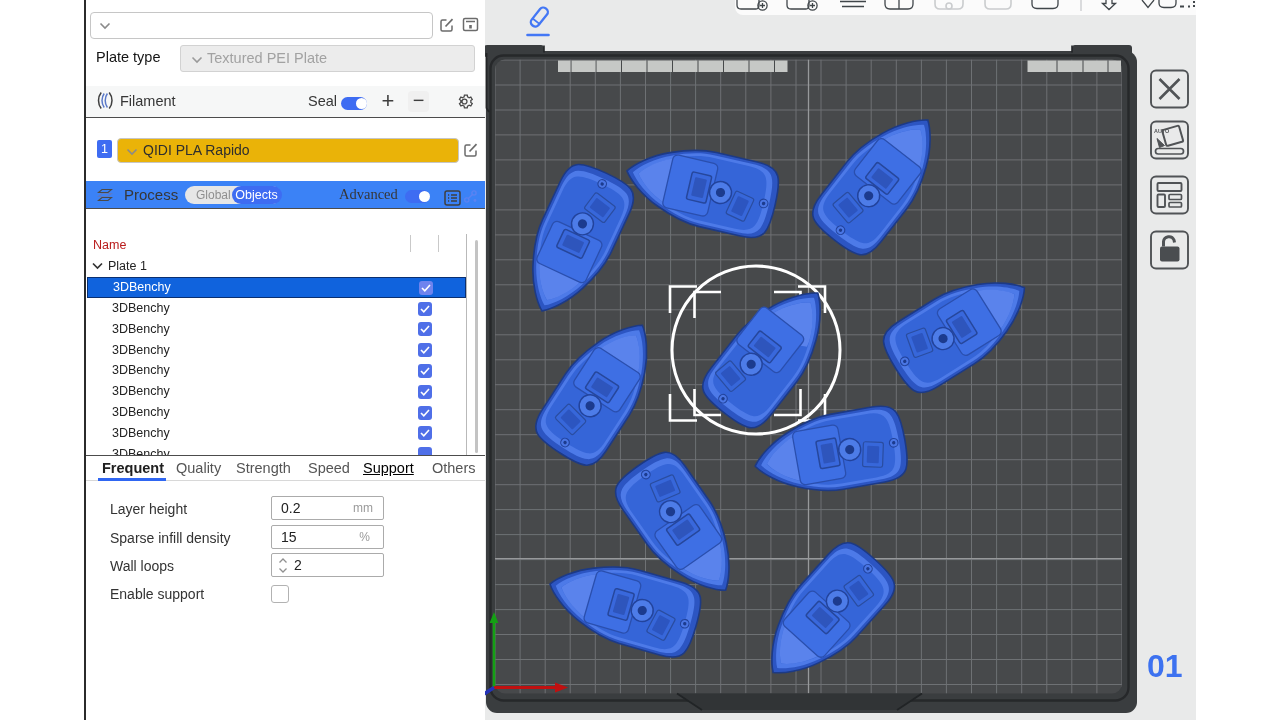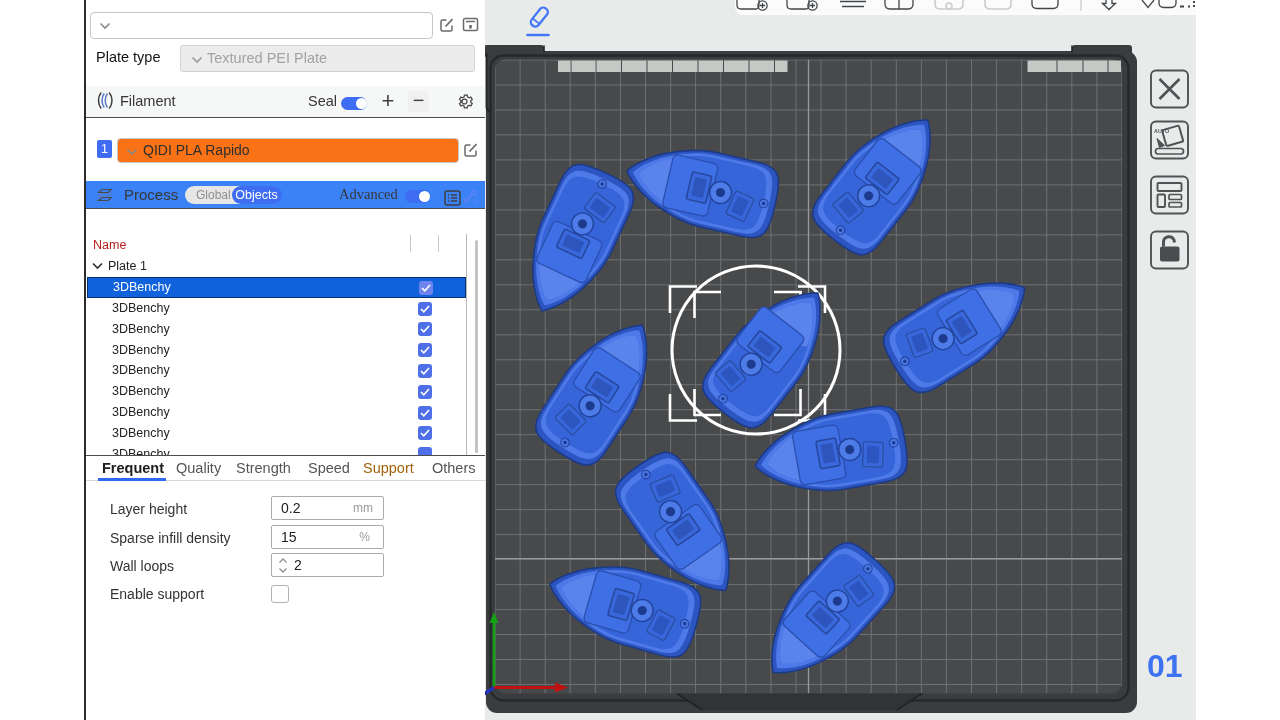--- a/index.html
+++ b/index.html
@@ -234,21 +234,21 @@
       <div class="a" style="right:0.5px;top:0.75px;width:11px;height:11px;background:#fff;border-radius:50%;"></div>
     </div>
     <div class="a" style="left:289px;top:1px;width:26px;height:28px;font-size:22px;font-weight:300;color:#3f3f3f;text-align:center;line-height:27px;">+</div>
     <div class="a" style="left:322px;top:5px;width:21px;height:21px;background:#f0f0f0;border-radius:4px;font-size:20px;font-weight:300;color:#3f3f3f;text-align:center;line-height:18px;">−</div>
     <svg class="a" style="left:370px;top:7px;" width="17" height="17" viewBox="0 0 24 24">
         <path d="M12 8.5a3.5 3.5 0 1 0 0 7 3.5 3.5 0 0 0 0-7zm9 3.5a7.7 7.7 0 0 1-.1 1.3l2 1.6-2 3.4-2.4-1a7.6 7.6 0 0 1-2.2 1.3l-.4 2.5h-4l-.4-2.5a7.6 7.6 0 0 1-2.2-1.3l-2.4 1-2-3.4 2-1.6a7.7 7.7 0 0 1 0-2.6l-2-1.6 2-3.4 2.4 1a7.6 7.6 0 0 1 2.2-1.3l.4-2.5h4l.4 2.5a7.6 7.6 0 0 1 2.2 1.3l2.4-1 2 3.4-2 1.6c.1.4.1.8.1 1.3z" fill="none" stroke="#4a4a4a" stroke-width="1.8"></path>
       </svg>
   </div>
 
   <div class="a" style="left:97px;top:140px;width:15px;height:18px;background:#3e6cf2;border-radius:2px;color:#fff;font-size:12.5px;text-align:center;line-height:18px;">1</div>
-  <div class="a" style="left:117px;top:138px;width:342px;height:25px;border:1px solid #c6c6c6;border-radius:4px;background:#f97316;">
+  <div class="a" style="left:117px;top:138px;width:342px;height:25px;border:1px solid #c6c6c6;border-radius:4px;background:#eab308;">
     <svg class="a" style="left:8px;top:9px;" width="12" height="8" viewBox="0 0 12 8">
         <path d="M1.5,1.5 L6,6 L10.5,1.5" stroke="#8a8a8a" stroke-width="1.6" fill="none"></path>
       </svg>
     <div class="a" style="left:25px;top:0;height:23px;line-height:23px;font-size:14px;color:#2e2e2e;">QIDI PLA Rapido</div>
   </div>
   <svg class="a" style="left:463px;top:142px;" width="16" height="16" viewBox="0 0 16 16">
       <path d="M13,8.5 L13,12.5 Q13,14 11.5,14 L3.5,14 Q2,14 2,12.5 L2,4.5 Q2,3 3.5,3 L7.5,3" stroke="#6b6b6b" stroke-width="1.5" fill="none"></path>
       <path d="M6.5,9.5 L13.5,2.2" stroke="#6b6b6b" stroke-width="1.7" fill="none"></path>
     </svg>
 
@@ -360,21 +360,21 @@
   </div>
 
   <div class="a" style="left:474.5px;top:240px;width:3.5px;height:213px;background:#c3c3c3;border-radius:2px;"></div>
 
   <div class="a" style="left:86px;top:455px;width:399px;height:26px;background:#fff;border-top:1.5px solid #4c4c4c;border-bottom:1px solid #d8d8d8;">
     <div class="a" style="left:16px;top:0;height:24px;line-height:24px;font-size:14.5px;font-weight:bold;color:#202020;">Frequent</div>
     <div class="a" style="left:12px;top:22px;width:68px;height:3px;background:#2f66f2;"></div>
     <div class="a" style="left:90px;top:0;height:24px;line-height:24px;font-size:14.5px;color:#555;">Quality</div>
     <div class="a" style="left:150px;top:0;height:24px;line-height:24px;font-size:14.5px;color:#555;">Strength</div>
     <div class="a" style="left:222px;top:0;height:24px;line-height:24px;font-size:14.5px;color:#555;">Speed</div>
-    <div class="a" style="left:277px;top:0;height:24px;line-height:24px;font-size:14.5px;color:#a16207;">Support</div>
+    <div class="a" style="left:277px;top:0;height:24px;line-height:24px;font-size:14.5px;color:#000000;text-decoration:underline;">Support</div>
     <div class="a" style="left:346px;top:0;height:24px;line-height:24px;font-size:14.5px;color:#555;">Others</div>
   </div>
 
   <div class="a" style="left:110px;top:501px;font-size:14px;color:#333;">Layer height</div>
   <div class="a" style="left:271px;top:496px;width:113px;height:24px;border:1px solid #ababab;border-radius:2px;padding-left:26px;">
     <div class="a" style="left:9px;top:0;height:22px;line-height:22px;font-size:14px;color:#222;">0.2</div>
     <div class="a" style="right:10px;top:0;height:22px;line-height:22px;font-size:12px;color:#9a9a9a;">mm</div>
   </div>
   <div class="a" style="left:110px;top:529.5px;font-size:14px;color:#333;">Sparse infill density</div>
   <div class="a" style="left:271px;top:524.5px;width:113px;height:24px;border:1px solid #ababab;border-radius:2px;">

